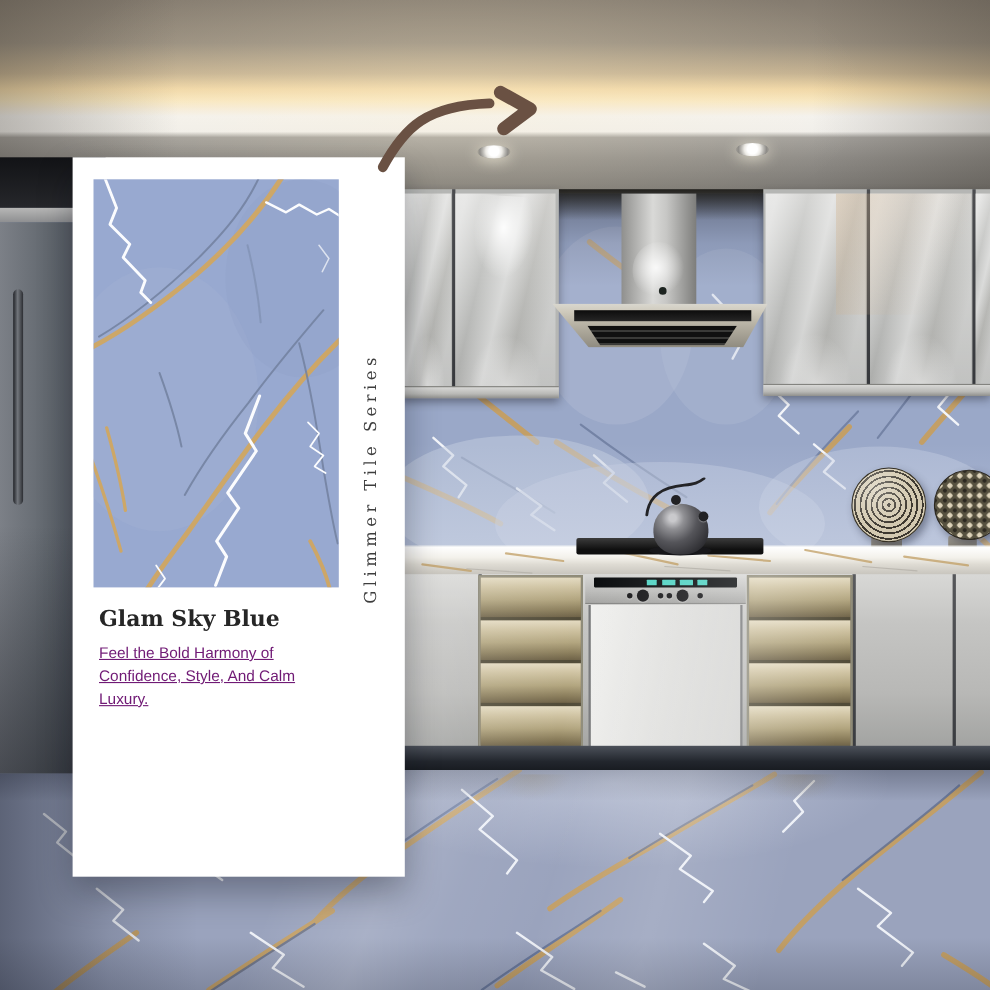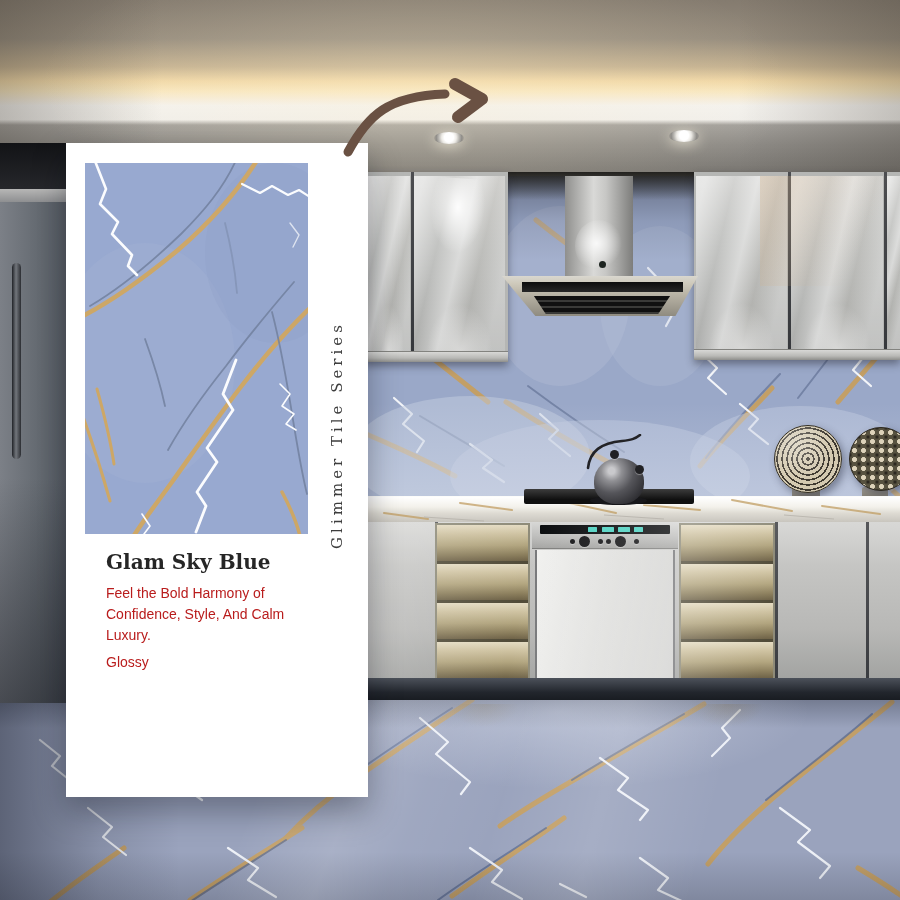--- a/index.html
+++ b/index.html
@@ -137,23 +137,23 @@
     background:linear-gradient(180deg, rgba(20,22,28,0) 55%, rgba(20,22,28,.5));}
   .fridge .handle{position:absolute;left:12px;top:120px;width:9px;height:196px;border-radius:5px;
     background:linear-gradient(90deg,#202227,#72767c 45%,#2b2d32);}
 
   
   .card{left:66px;top:143px;width:302px;height:654px;background:#ffffff;
     box-shadow:0 14px 30px rgba(10,12,20,.35);z-index:50;}
   .swatch{position:absolute;left:19px;top:20px;width:223px;height:371px;background:#98a9d0;overflow:hidden;}
   .series{position:absolute;left:271px;top:292px;transform:translate(-50%,-50%) rotate(-90deg);
     white-space:nowrap;font-family:"DejaVu Serif",serif;font-size:15px;letter-spacing:4px;color:#3d3d3d;}
-  .info{position:absolute;left:40px;top:406px;width:205px;}
+  .info{position:absolute;left:24px;top:406px;width:205px;}
   .info h1,.info h2{margin:0;font-family:"DejaVu Serif",serif;font-weight:bold;color:#262626;font-size:20px;line-height:26px;}
-  .info .body{margin:0;font-size:14px;line-height:21px;color:#b91c1c;}
+  .info .body{margin:0;font-size:14px;line-height:21px;color:#701a75;text-decoration:underline;}
   .desc{margin-top:8px !important;width:182px;}
   .dim-h{margin-top:6px !important;}
   .dim-v{margin-top:6px !important;}
   .type-h{margin-top:18px !important;}
   .type-v{margin-top:6px !important;}
 
   
   .arrow{left:330px;top:60px;z-index:60;}
 </style>
 </head>
@@ -388,21 +388,20 @@
           <path d="M195,221 L205,231 L197,243 L209,251 L201,261 L211,267" stroke-width="1.6"></path>
           <path d="M57,351 L65,363 L59,371" stroke-width="1.6"></path>
           <path d="M205,60 L214,72 L208,84" stroke-width="1.4" opacity="0.7"></path>
         </g>
       </svg>
     </div>
     <div class="series">Glimmer Tile Series</div>
     <div class="info">
       <h1>Glam Sky Blue</h1>
       <p class="body desc">Feel the Bold Harmony of Confidence, Style, And Calm Luxury.</p>
-      <p class="body type-v">Glossy</p>
     </div>
   </div>
 
   <svg class="abs arrow" width="170" height="110" viewBox="0 0 170 110">
     <path d="M18,92 C38,55 58,36 115,34" fill="none" stroke="#6a5143" stroke-width="9" stroke-linecap="round"></path>
     <path d="M125,24 L152,39 L128,57" fill="none" stroke="#6a5143" stroke-width="12" stroke-linecap="round" stroke-linejoin="round"></path>
   </svg>
 
 </div>
 

